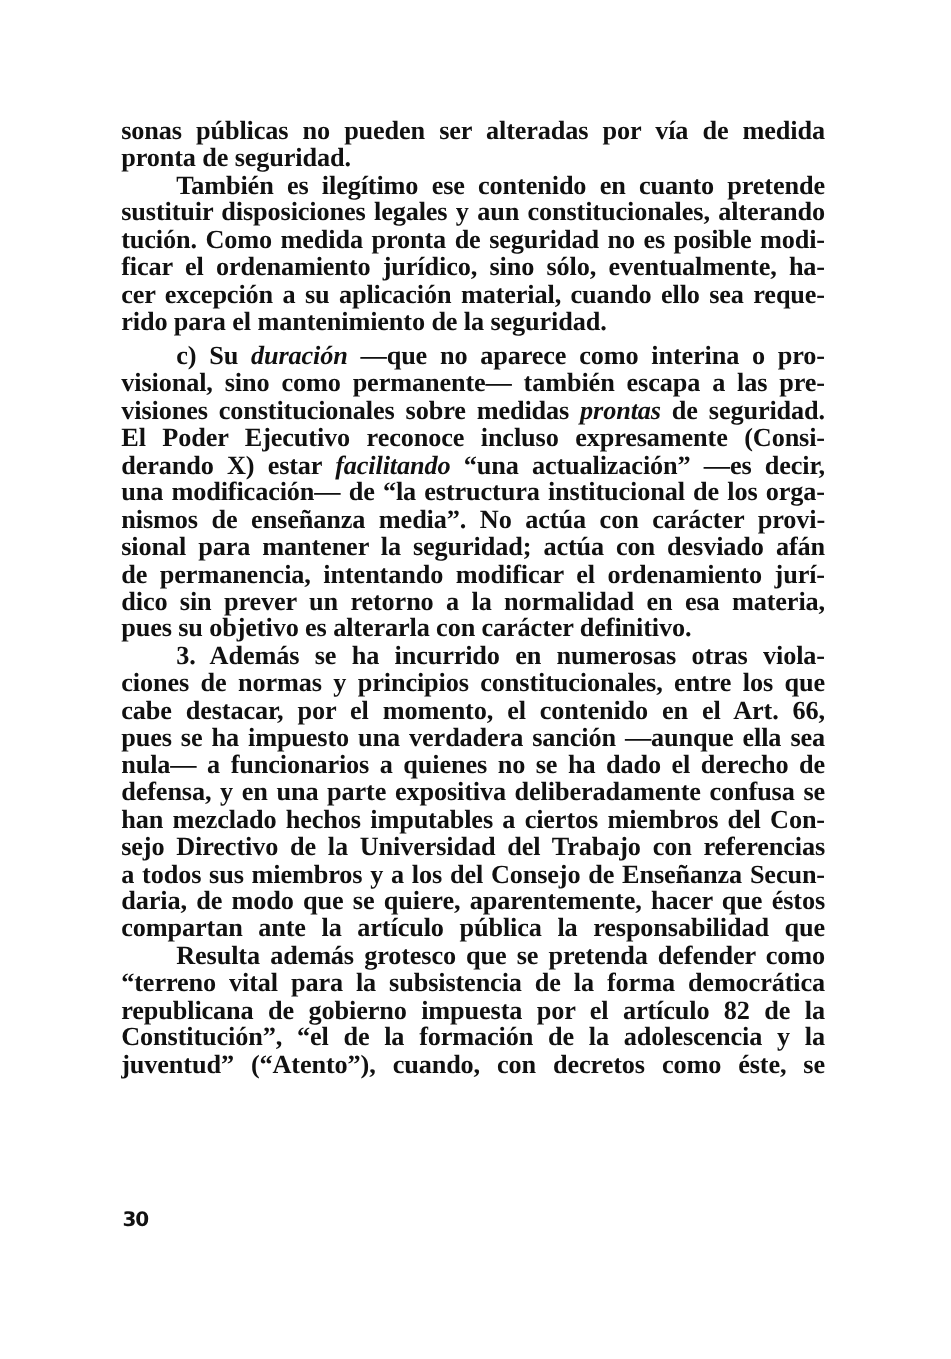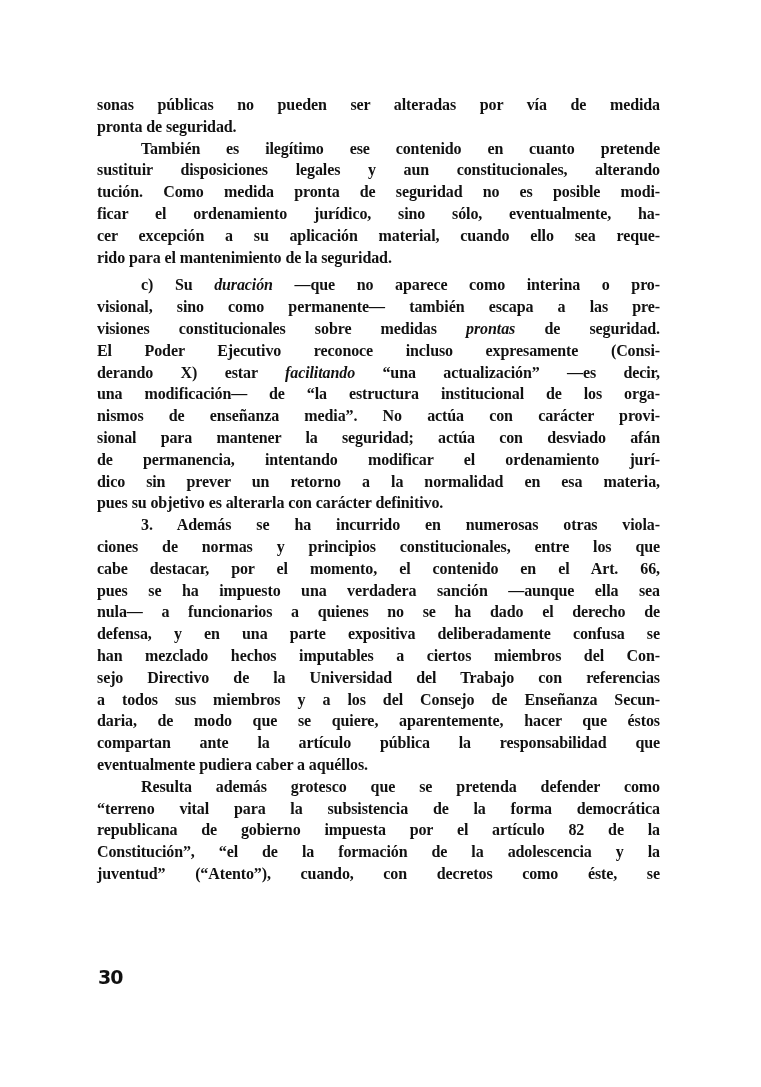--- a/index.html
+++ b/index.html
@@ -16,21 +16,21 @@
       color: #111111;
     }
     .page {
       position: absolute;
       left: 97px;
       top: 94px;
       width: 563px;
     }
     .para {
       margin: 0;
-      font-size: 16px;
+      font-size: 21px;
       line-height: 21.8px;
       font-weight: bold;
       text-align: justify;
       text-align-last: left;
       letter-spacing: -0.1px;
       word-spacing: 0px;
       font-family: "Liberation Serif", "DejaVu Serif", serif;
     }
     .gap-small { margin-top: 6px; }
     .gap-large { }
@@ -49,21 +49,21 @@
     }
     .ital {
       font-style: italic;
     }
     .page-number {
       position: absolute;
       left: 98px;
       top: 966px;
       font-family: "DejaVu Sans", "Liberation Sans", sans-serif;
       font-weight: bold;
-      font-size: 19px;
+      font-size: 16px;
       letter-spacing: -1px;
       color: #111111;
     }
   </style>
 </head>
 <body>
 
 <div class="page">
 
   <div class="para gap-none">
@@ -99,21 +99,20 @@
     <span class="line">ciones de normas y principios constitucionales, entre los que</span>
     <span class="line">cabe destacar, por el momento, el contenido en el Art. 66,</span>
     <span class="line">pues se ha impuesto una verdadera sanción —aunque ella sea</span>
     <span class="line">nula— a funcionarios a quienes no se ha dado el derecho de</span>
     <span class="line">defensa, y en una parte expositiva deliberadamente confusa se</span>
     <span class="line">han mezclado hechos imputables a ciertos miembros del Con-</span>
     <span class="line">sejo Directivo de la Universidad del Trabajo con referencias</span>
     <span class="line">a todos sus miembros y a los del Consejo de Enseñanza Secun-</span>
     <span class="line">daria, de modo que se quiere, aparentemente, hacer que éstos</span>
     <span class="line">compartan ante la artículo pública la responsabilidad que</span>
-    <span class="line last">eventualmente pudiera caber a aquéllos.</span>
   </div>
 
   <div class="para gap-none">
     <span class="line first-indent">Resulta además grotesco que se pretenda defender como</span>
     <span class="line">“terreno vital para la subsistencia de la forma democrática</span>
     <span class="line">republicana de gobierno impuesta por el artículo 82 de la</span>
     <span class="line">Constitución”, “el de la formación de la adolescencia y la</span>
     <span class="line">juventud” (“Atento”), cuando, con decretos como éste, se</span>
   </div>
 

